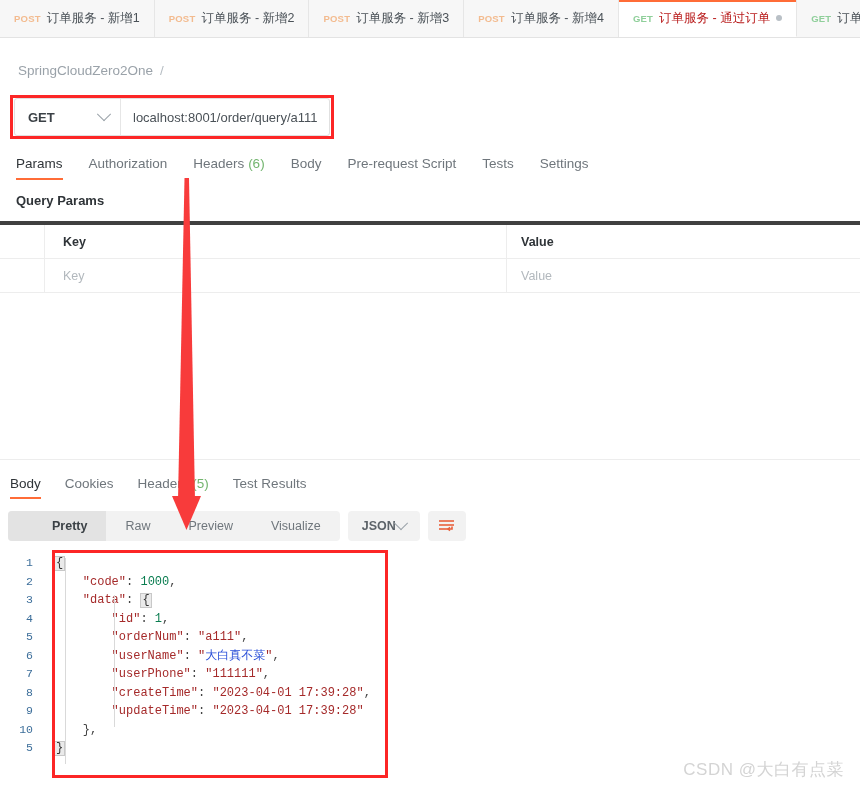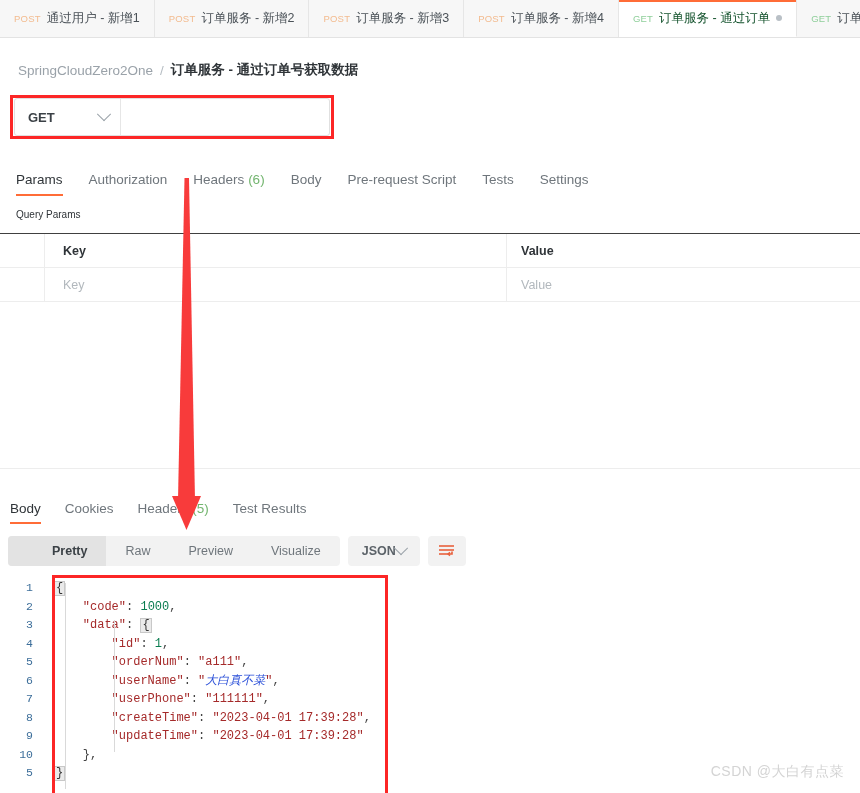--- a/index.html
+++ b/index.html
@@ -44,30 +44,30 @@
   }
   .tab.active::before {
     content: "";
     position: absolute;
     left: 0; right: 0; top: 0;
     height: 2px;
     background: #ff6c37;
   }
   .tab .method {
     font-size: 9.5px;
-    font-weight: normal;
+    font-weight: bold;
     letter-spacing: .2px;
   }
   .tab .method.post { color: #f3bb8f; }
   .tab .method.get  { color: #8fcf9a; }
   .tab .title {
     font-size: 12.5px;
     color: #4b5258;
   }
-  .tab.active .title { color: #14532d; }
+  .tab.active .title { color: #b91c1c; }
   .tab .dot {
     width: 6px; height: 6px;
     border-radius: 50%;
     background: #b9c0c6;
     flex: none;
   }
 
   
   .breadcrumb {
     display: flex;
@@ -132,42 +132,42 @@
   }
 
   
   .req-tabs {
     display: flex;
     gap: 26px;
     padding: 20px 0 0 16px;
     font-size: 13.5px;
     color: #6f767c;
   }
-  .req-tab { position: relative; padding-bottom: 9px; margin-top: 16px; }
+  .req-tab { position: relative; padding-bottom: 9px; }
   .req-tab.active { color: #2f3438; }
   .req-tab.active::after {
     content: "";
     position: absolute;
     left: 0; right: 0; bottom: 0;
     height: 2px;
     background: #ff6c37;
   }
   .req-tab .count { color: #73b56f; }
 
   .query-params-label {
     padding: 13px 16px 0 16px;
-    font-size: 10px;
-    font-weight: normal;
+    font-size: 13px;
+    font-weight: bold;
     color: #2f3438;
   }
 
   
   .ptable {
     margin-top: 13px;
-    border-top: 1px solid #404040;
+    border-top: 4px solid #404040;
     width: 860px;
   }
   .prow {
     display: flex;
     height: 34px;
     border-bottom: 1px solid #ededed;
     align-items: center;
     box-sizing: border-box;
   }
   .pcell-check { width: 44px; border-right: 1px solid #ededed; height: 100%; }
@@ -261,21 +261,21 @@
     font-family: "Liberation Mono", "DejaVu Sans Mono", monospace;
     font-size: 11.5px;
   }
   .codeline {
     padding-left: 12px;
     white-space: pre;
     color: #333;
   }
   .k   { color: #a52a2a; }
   .str { color: #a52a2a; }
-  .cjk { color: #2a4fd8; font-style: italic; }
+  .cjk { color: #2a4fd8; }
   .num { color: #0a7d50; text-align: right; }
   .punc{ color: #444; }
   .brace-box {
     display: inline-block;
     border: 1px solid #c8c8c8;
     background: #eaeaea;
     line-height: 13px;
     padding: 0 1px;
     margin: 0;
     color: #333;
@@ -300,32 +300,32 @@
     left: 160px;
     top: 178px;
     pointer-events: none;
   }
 
   
   .watermark {
     position: absolute;
     right: 16px;
     bottom: 12px;
-    font-size: 14px;
+    font-size: 17px;
     color: #d4d4d4;
     letter-spacing: .5px;
   }
 </style>
 </head>
 <body>
 
 <div class="tabstrip">
   <div class="tab">
     <span class="method post">POST</span>
-    <span class="title">通过用户 - 新增1</span>
+    <span class="title">订单服务 - 新增1</span>
   </div>
   <div class="tab">
     <span class="method post">POST</span>
     <span class="title">订单服务 - 新增2</span>
   </div>
   <div class="tab">
     <span class="method post">POST</span>
     <span class="title">订单服务 - 新增3</span>
   </div>
   <div class="tab">
@@ -340,29 +340,29 @@
   <div class="tab">
     <span class="method get">GET</span>
     <span class="title">订单服务 - 通过用户</span>
 
   </div>
 </div>
 
 <div class="breadcrumb">
   <span class="bc-collection">SpringCloudZero2One</span>
   <span class="bc-sep">/</span>
-  <span class="bc-current">订单服务 - 通过订单号获取数据</span>
 </div>
 
 <div class="urlbar-wrap">
   <div class="urlbar">
     <div class="method-select">
       <span>GET</span>
       <span class="chev"></span>
     </div>
+    <div class="url-input">localhost:8001/order/query/a111</div>
   </div>
   <div class="redbox-url"></div>
 </div>
 
 <div class="req-tabs">
   <div class="req-tab active">
     <span>Params</span>
   </div>
   <div class="req-tab">
     <span>Authorization</span>

